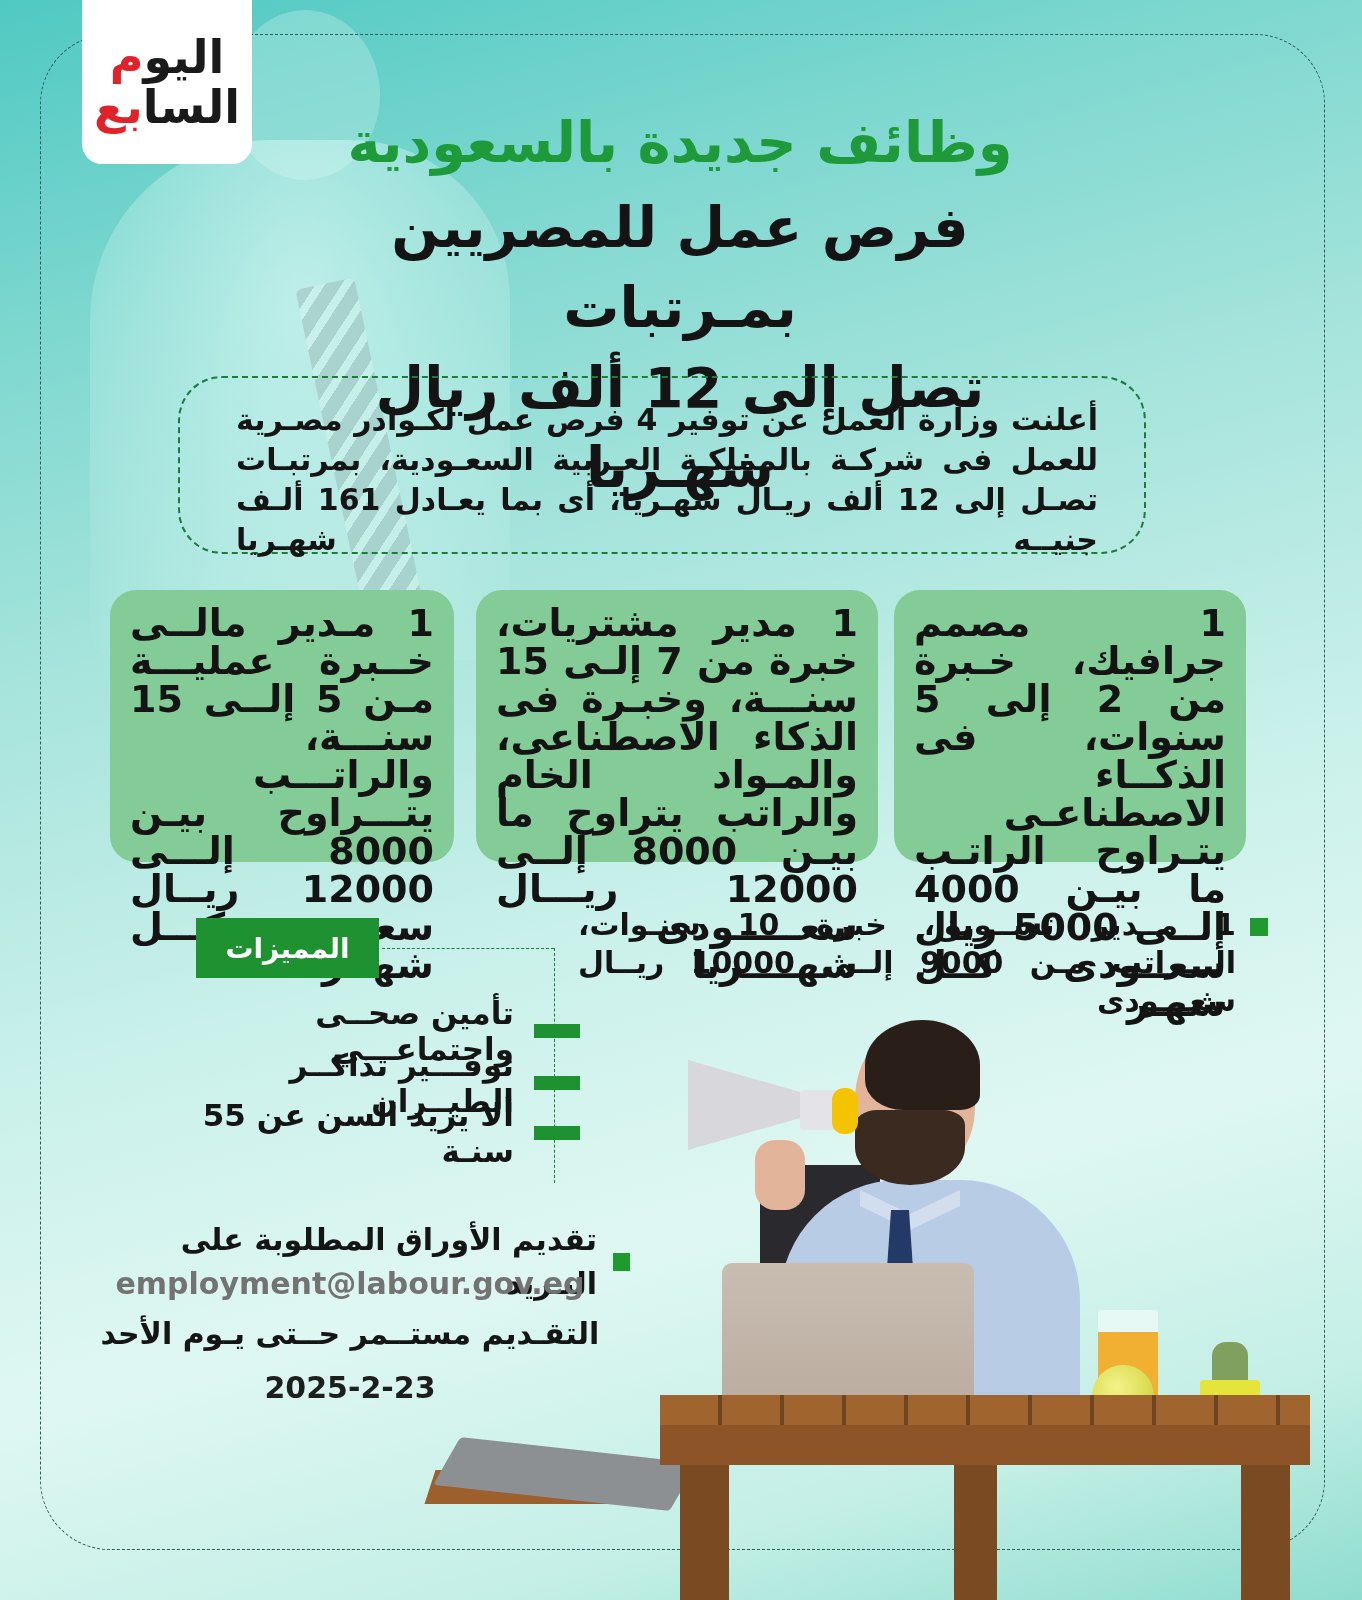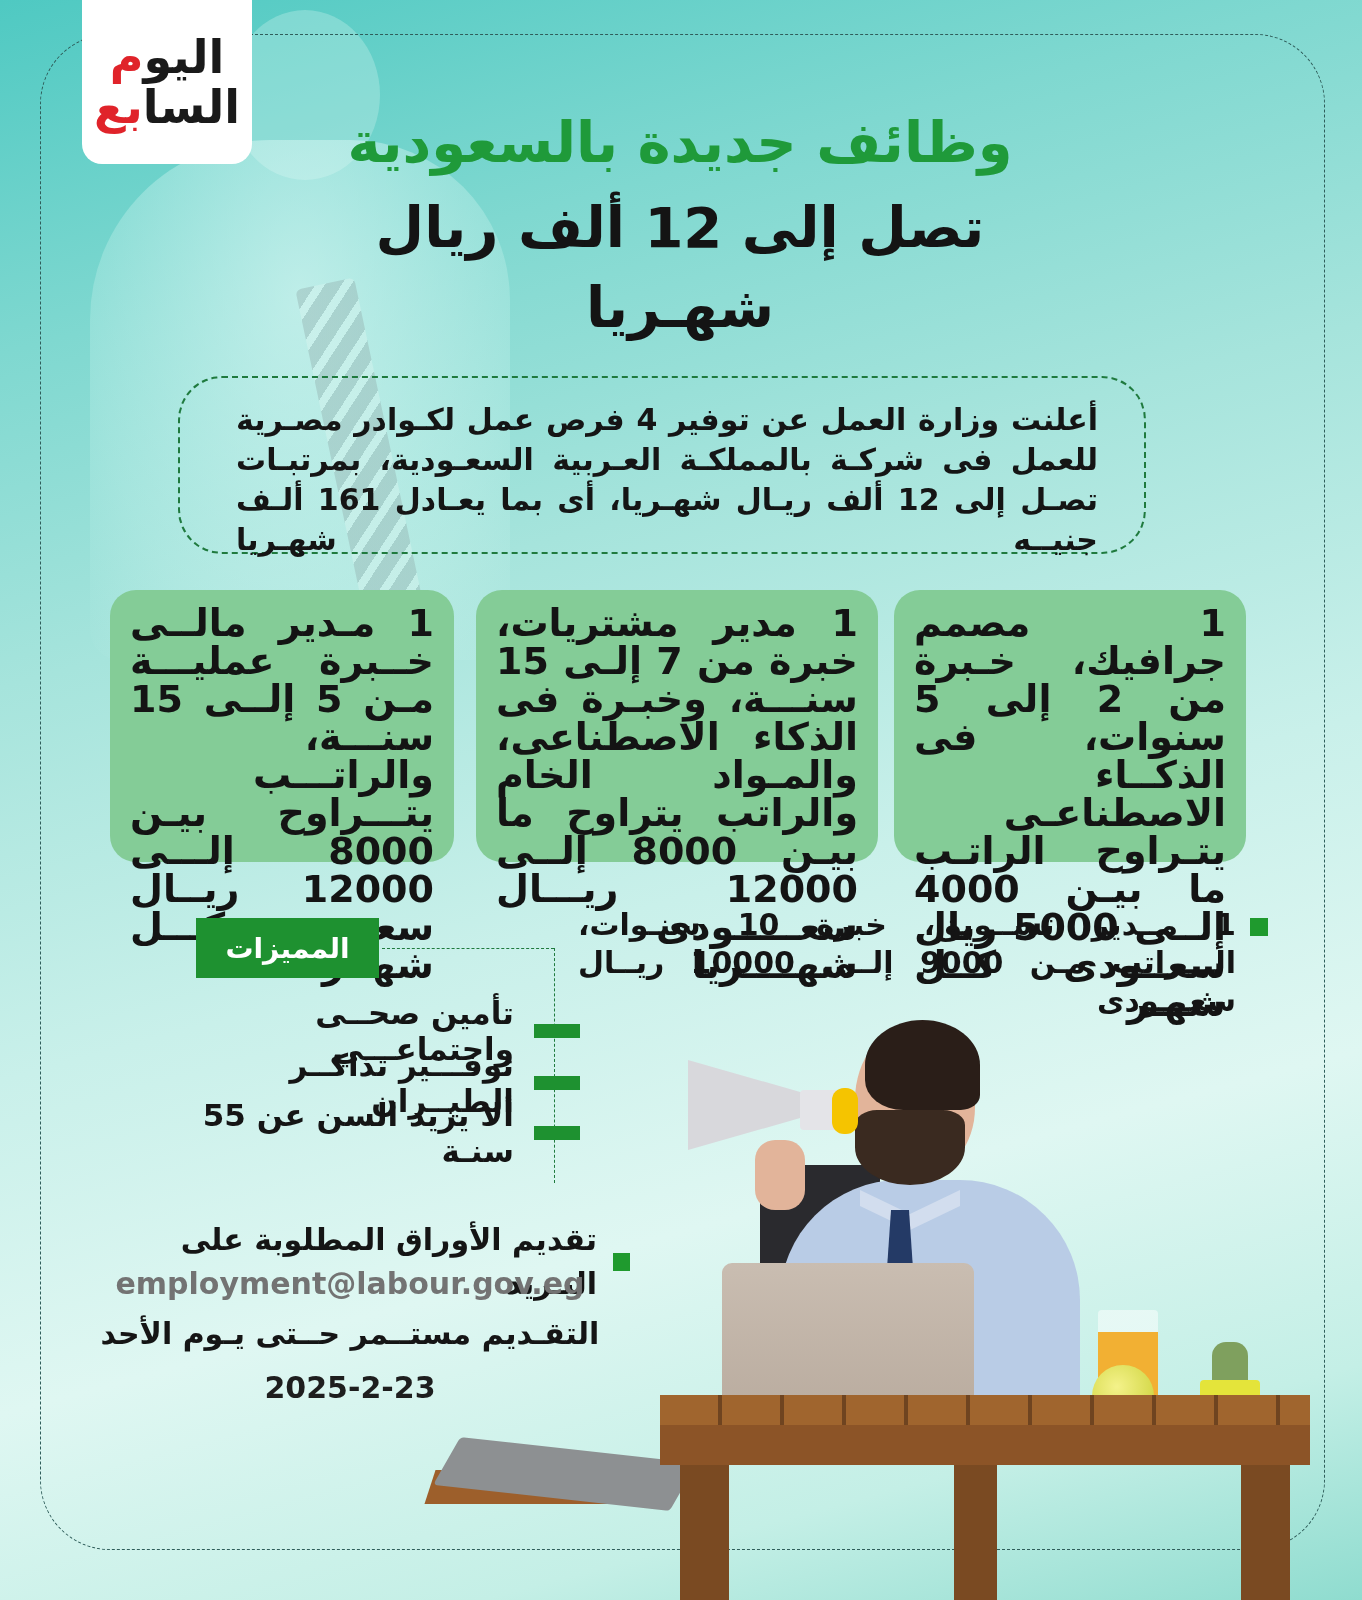--- a/index.html
+++ b/index.html
@@ -173,20 +173,21 @@
   <div class="l1">
     <span class="blk">اليو</span><span class="red">م</span>
   </div>
   <div class="l2">
     <span class="blk">السا</span><span class="red">بع</span>
   </div>
 </div>
 
 <h1 class="title-green rtl">وظائف جديدة بالسعودية</h1>
 <div class="title-black rtl">
+  <div>فرص عمل للمصريين بمـرتبات</div>
   <div>تصل إلى 12 ألف ريال شهـريا</div>
 </div>
 
 <div class="intro rtl">
   <p>أعلنت وزارة العمل عن توفير 4 فرص عمل لكـوادر مصـرية للعمل فى شركـة بالمملكـة العـربية السعـودية، بمرتبـات تصـل إلى 12 ألف ريـال شهـريا، أى بما يعـادل 161 ألـف جنيــه شهـريا</p>
 </div>
 
 <div class="card card-1 rtl">
   <p>1 مصمم جرافيك، خـبرة من 2 إلى 5 سنوات، فى الذكــاء الاصطناعـى يتـراوح الراتـب ما بيـن 4000 إلــى 5000 ريال سعــودى كــل شهـر</p>
 </div>

